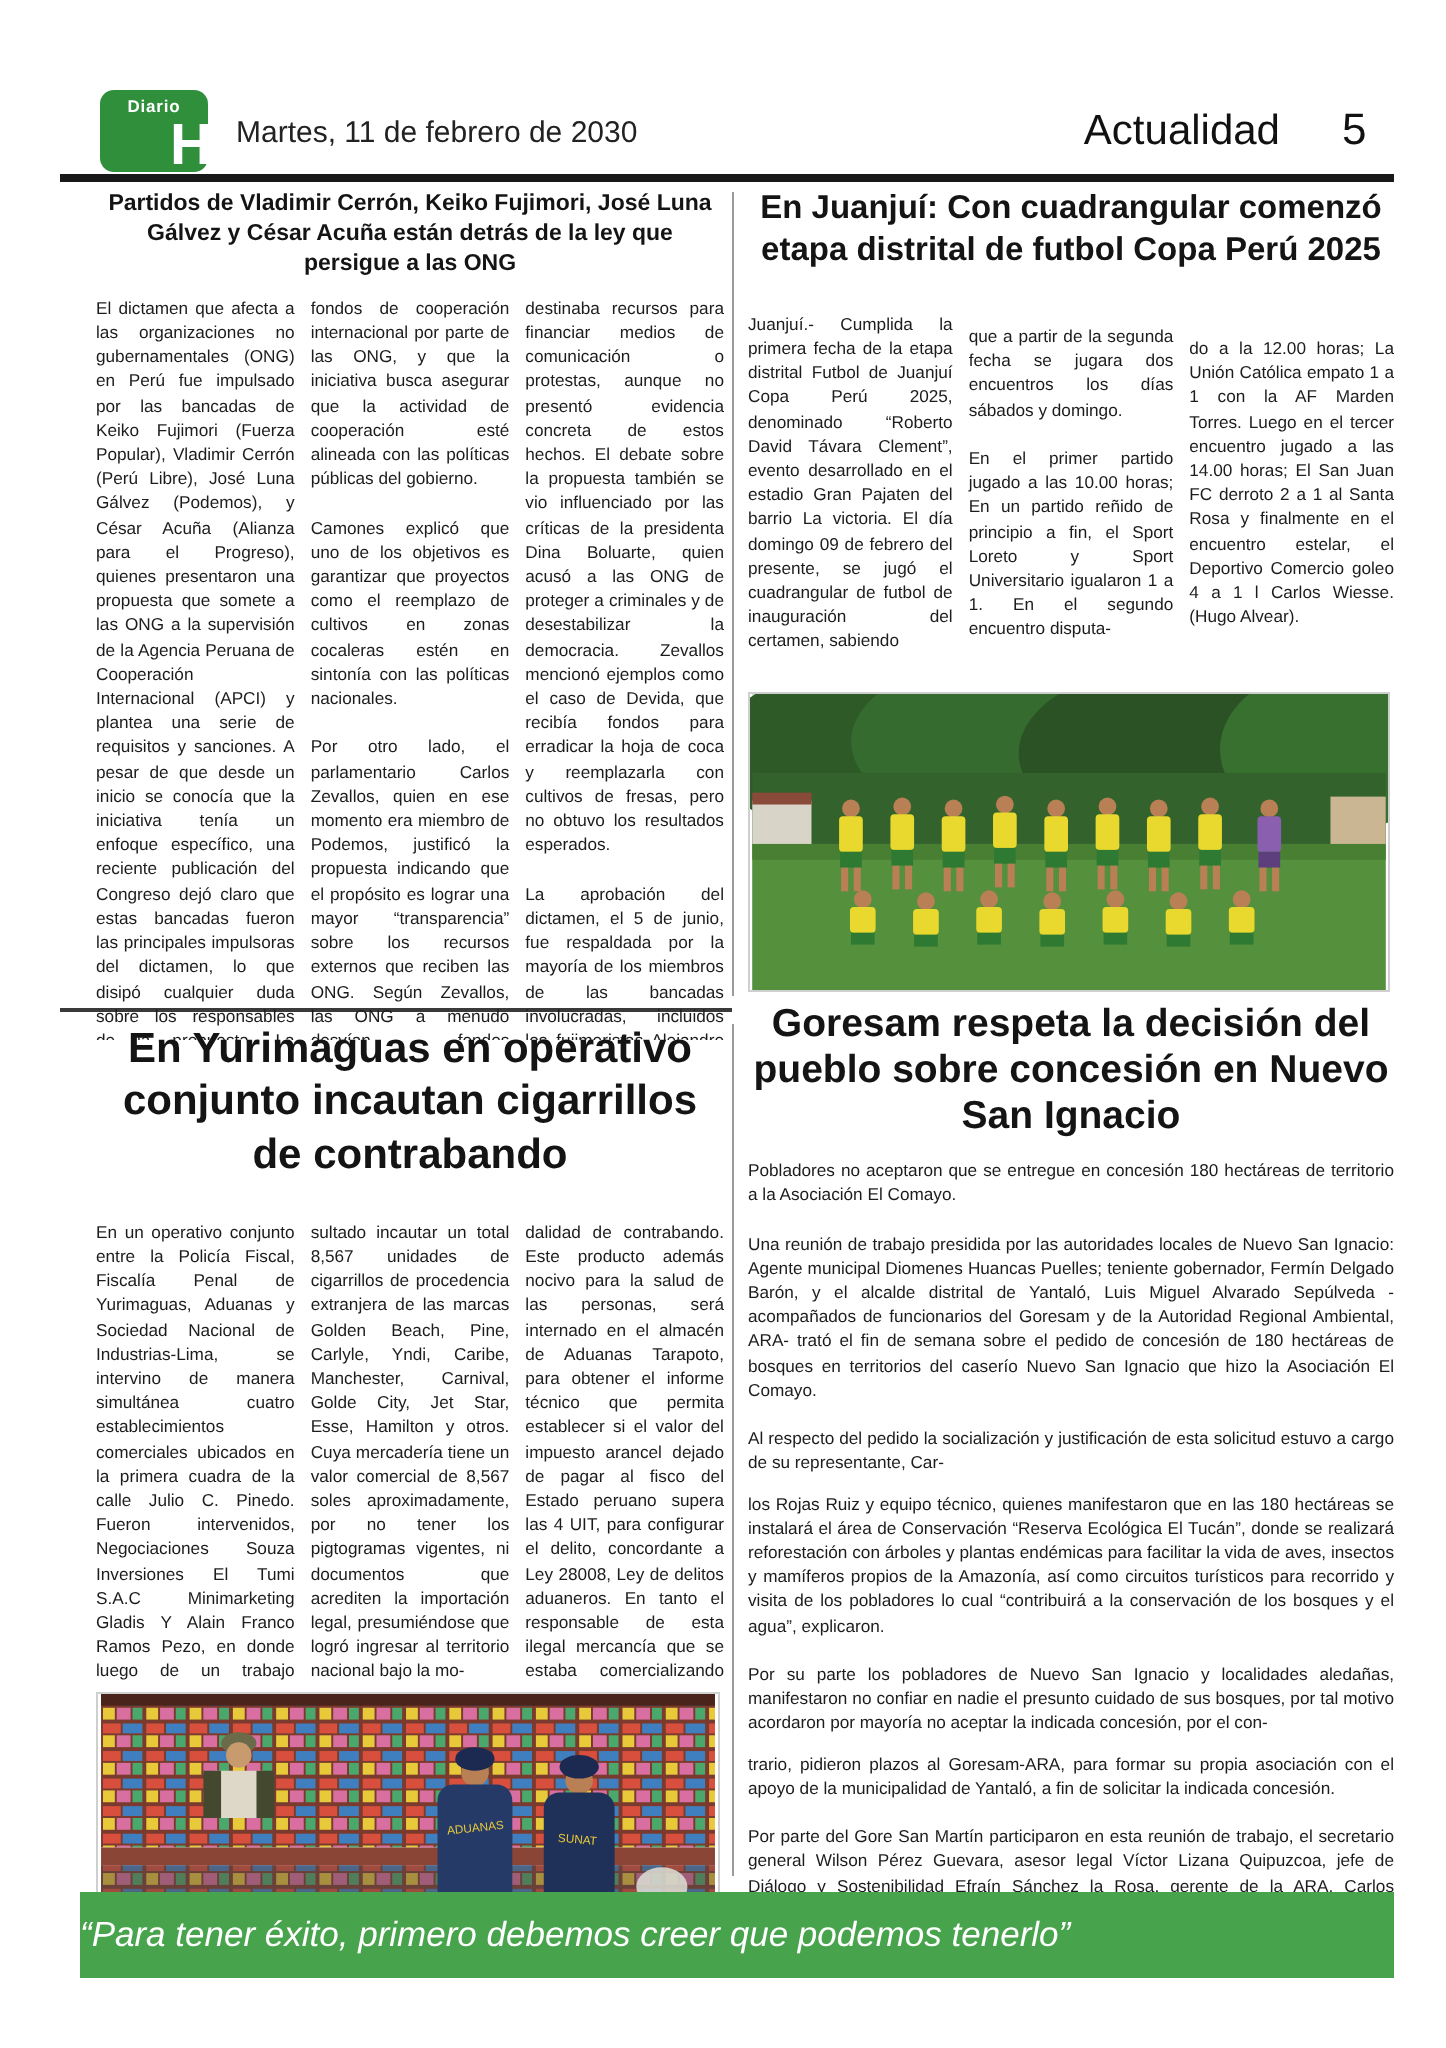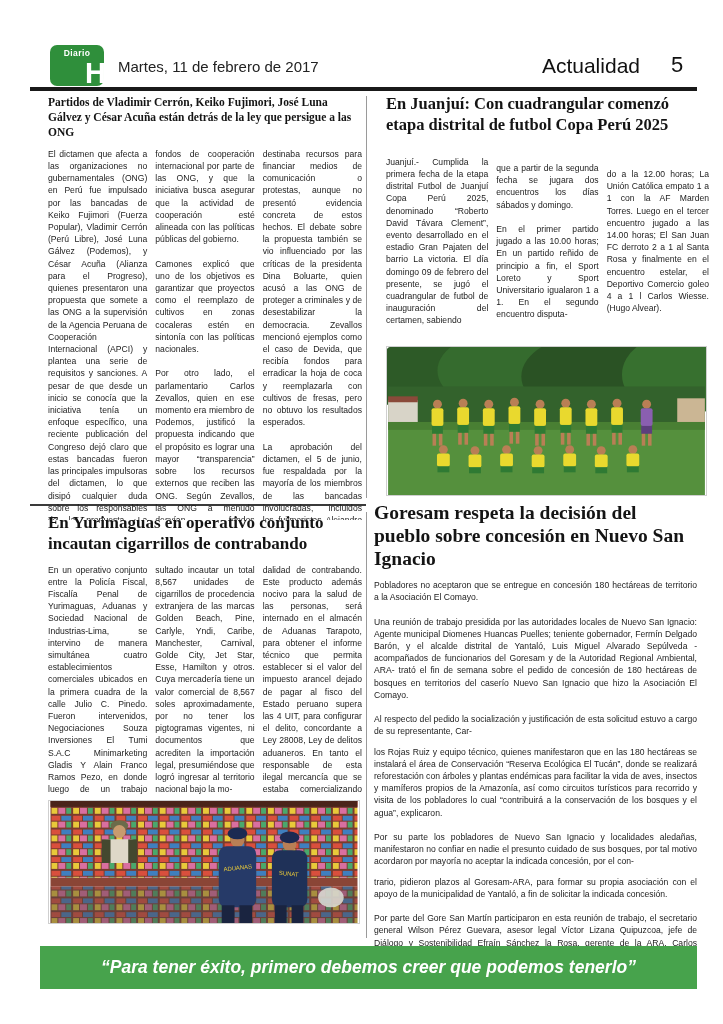--- a/index.html
+++ b/index.html
@@ -22,62 +22,62 @@
   .header-rule { position: absolute; left: 30px; top: 87px; width: 667px; height: 4px; background: #191919; }
 
   
   .vrule { position: absolute; left: 366px; width: 1px; background: #9a9a9a; }
   .vrule.top { top: 96px; height: 402px; }
   .vrule.bottom { top: 512px; height: 426px; }
   .hrule-left { position: absolute; left: 30px; top: 504px; width: 336px; height: 2px; background: #3a3a3a; }
 
   
   .article { position: absolute; }
-  .article h2 { text-align: left; font-weight: 700; color: #141414; font-family: Liberation Serif, serif; }
+  .article h2 { text-align: center; font-weight: 700; color: #141414; }
   .cols { display: flex; gap: 8px; overflow: hidden; }
   .col {
     flex: 1 1 0; font-size: 8.6px; line-height: 12.2px; text-align: justify;
     white-space: pre-line; color: #1c1c1c; hyphens: auto;
   }
 
   #a-ong { left: 48px; top: 95px; width: 314px; }
   #a-ong h2 { font-size: 11.5px; line-height: 1.3; margin-bottom: 8px; }
   #a-ong .cols { height: 372px; }
 
-  #a-juanjui { left: 374px; top: 94px; width: 323px; margin-left: 12px; }
+  #a-juanjui { left: 374px; top: 94px; width: 323px; }
   #a-juanjui h2 { font-size: 16.5px; line-height: 1.25; margin-bottom: 7px; }
   #a-juanjui .cols { height: 198px; align-items: center; }
 
   #a-yurimaguas { left: 48px; top: 512px; width: 314px; }
-  #a-yurimaguas h2 { font-size: 17px; line-height: 1.25; margin-bottom: 9px; }
+  #a-yurimaguas h2 { font-size: 21px; line-height: 1.25; margin-bottom: 19px; }
   #a-yurimaguas .cols { height: 230px; }
 
   #a-goresam { left: 374px; top: 501px; width: 323px; }
   #a-goresam h2 { font-size: 19.5px; line-height: 1.18; margin-bottom: 9px; }
   #a-goresam .cols { height: 382px; flex-direction: column; }
 
   .photo { display: block; margin-top: 6px; border: 1px solid #cfcfcf; }
 
   
   .banner {
     position: absolute; left: 40px; top: 946px; width: 657px; height: 43px;
-    background: #47a34c; color: #ffffff; font-weight: 700; font-style: italic;
-    font-size: 17.5px; text-align: center; line-height: 43px;
+    background: #47a34c; color: #ffffff; font-weight: 400; font-style: italic;
+    font-size: 17.5px; line-height: 43px;
   }
 </style>
 </head>
 <body>
 
 <div class="page">
 
   <div class="logo">
     <div class="logo-top">Diario</div>
     <div class="logo-main">HOY</div>
   </div>
-  <div class="date">Martes, 11 de febrero de 2017</div>
+  <div class="date">Martes, 11 de febrero de 2030</div>
   <div class="section">Actualidad</div>
   <div class="pagenum">5</div>
   <div class="header-rule"></div>
 
   <div class="vrule top"></div>
   <div class="vrule bottom"></div>
   <div class="hrule-left"></div>
 
   <section class="article" id="a-ong">
     <h2>Partidos de Vladimir Cerrón, Keiko Fujimori, José Luna Gálvez y César Acuña están detrás de la ley que persigue a las ONG</h2>

